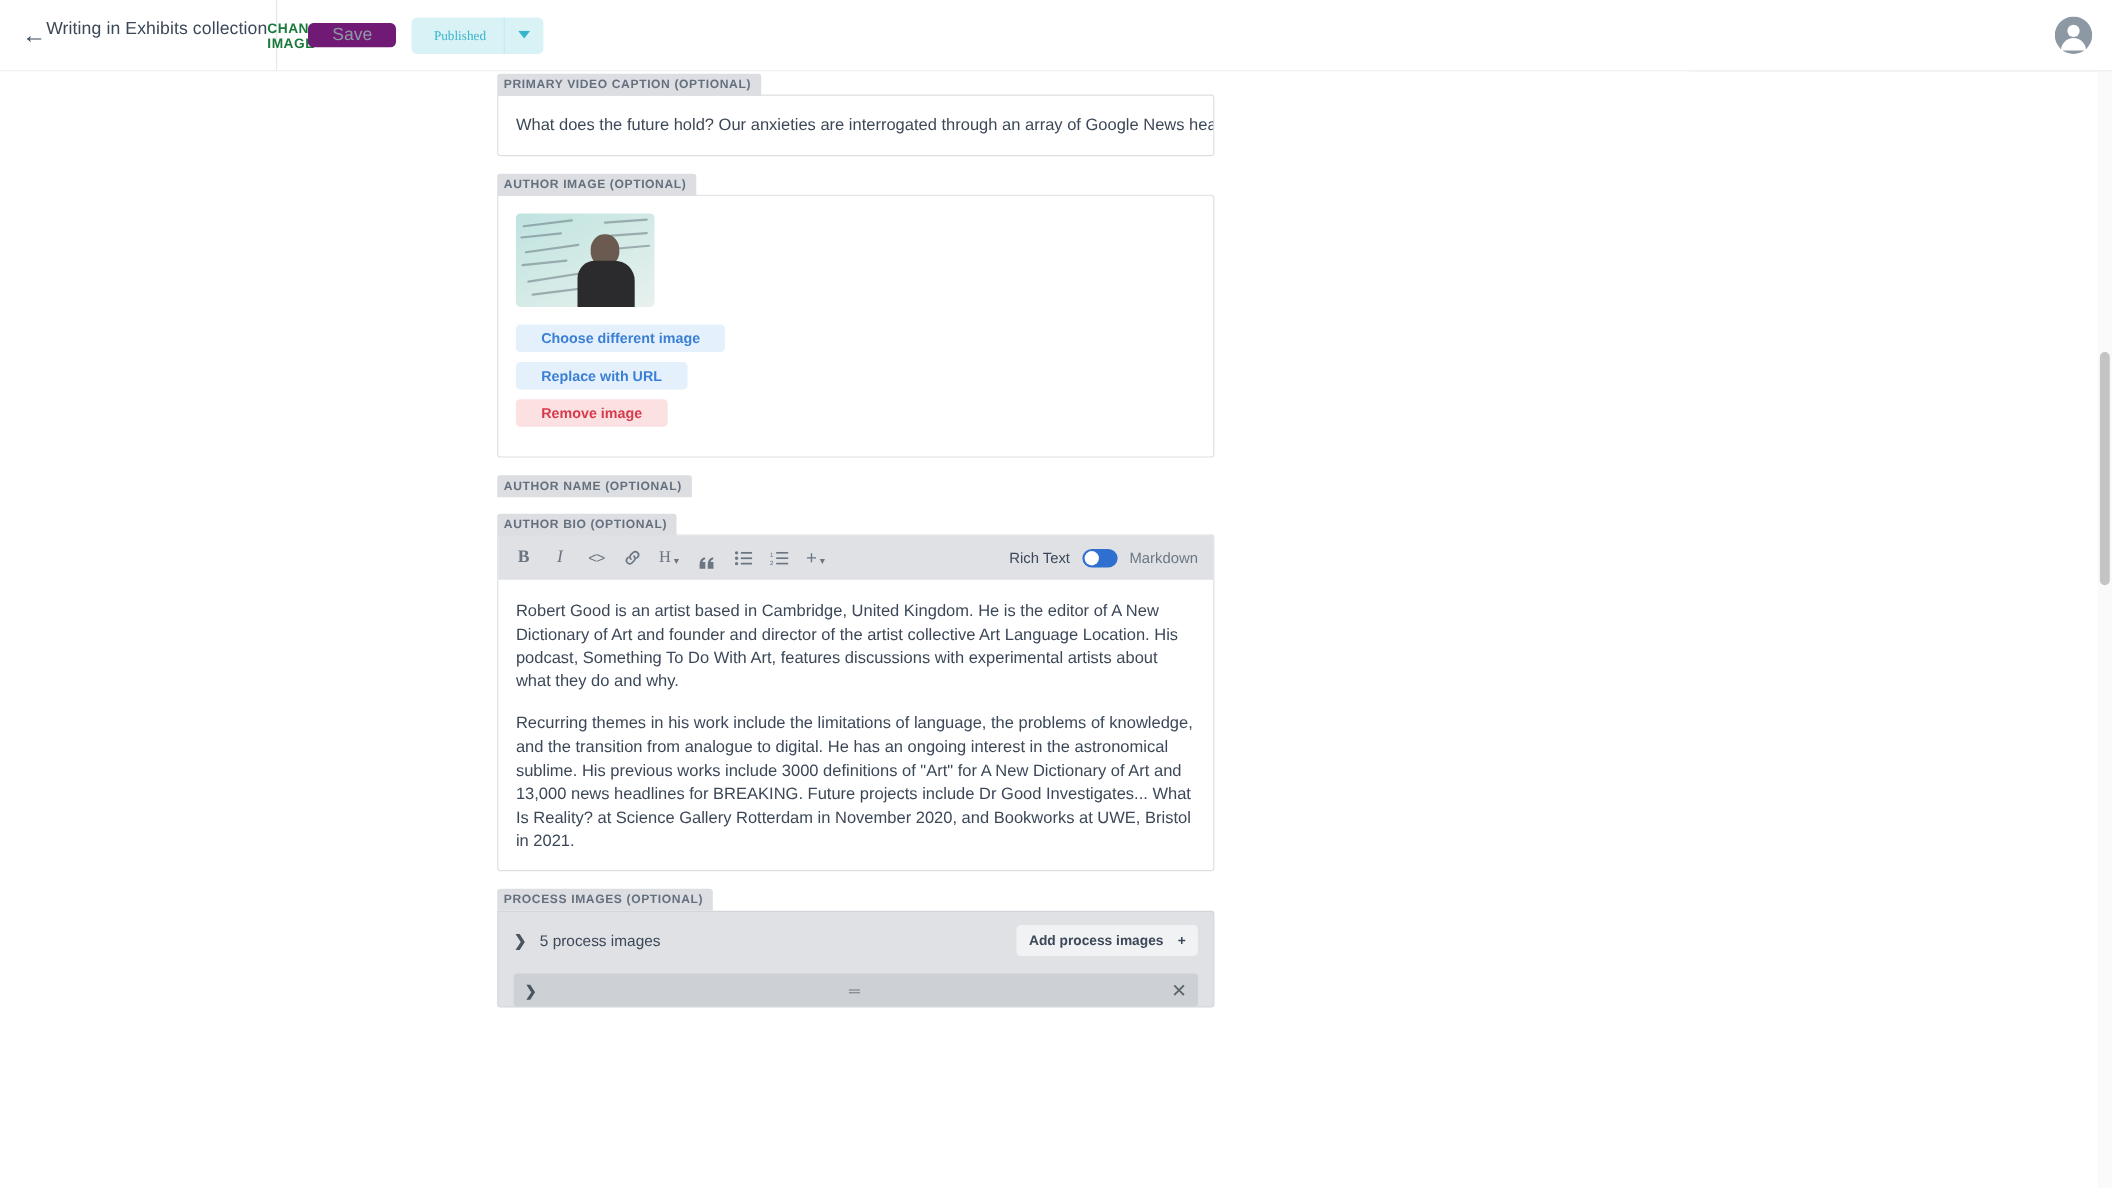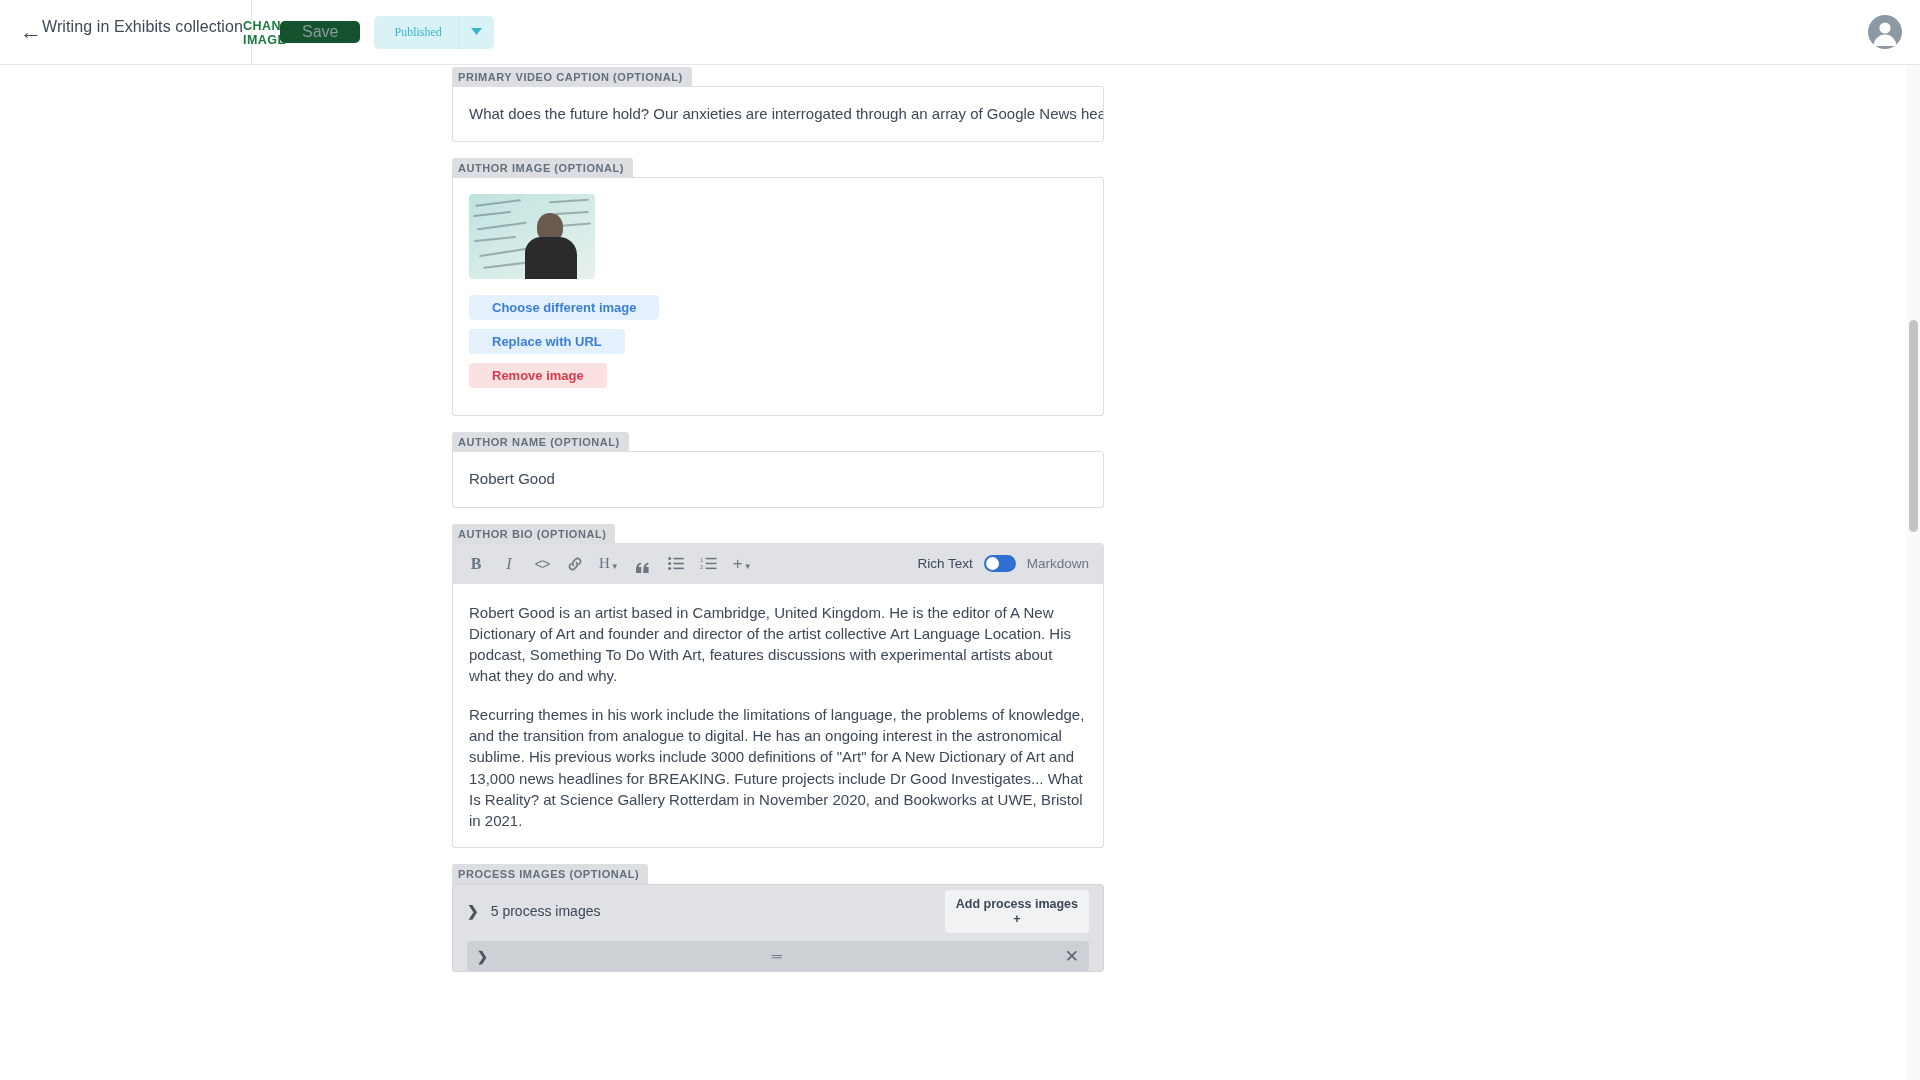--- a/index.html
+++ b/index.html
@@ -33,21 +33,21 @@
   .doc-title {
     font-size: 16px; color: #3c4858; letter-spacing: .1px;
     line-height: 1.25; white-space: nowrap;
   }
   .saved-status {
     font-size: 12.5px; color: #1a7a3c; font-weight: bold;
     letter-spacing: .45px; margin-top: 2px;
   }
   .action-zone { display: flex; align-items: center; gap: 14px; padding-left: 28px; }
   .btn-save {
-    background: #14532d; color: #8e99a5;
+    background: #701a75; color: #8e99a5;
     border: none; border-radius: 5px;
     font-size: 16px; font-family: inherit;
     padding: 2px 22px; cursor: pointer;
   }
   .publish-group {
     display: flex; align-items: stretch;
     background: #d9f2f6; border-radius: 5px; overflow: hidden;
   }
   .btn-publish {
     background: transparent; color: #38b5cc;
@@ -176,21 +176,21 @@
   }
   .chev {
     color: #4a5560; font-size: 14px; margin-right: 12px; cursor: pointer;
     font-weight: bold;
   }
   .proc-count { font-size: 14px; color: #3c4858; }
   .add-proc {
     margin-left: auto; background: #f1f2f4; color: #3c4858;
     font-size: 12.5px; font-weight: bold;
     padding: 7px 11px; border-radius: 4px; cursor: pointer;
-    display: flex; align-items: center; gap: 1px; flex-direction: column;
+    display: flex; align-items: center; gap: 13px;
   }
   .proc-item {
     margin: 4px 14px 0 14px; background: #cdd0d5;
     height: 30px; display: flex; align-items: center;
     padding: 0 10px; border-radius: 3px;
   }
   .proc-item .handle {
     margin-left: auto; margin-right: auto;
     color: #727b85; font-size: 14px; letter-spacing: -1px; cursor: grab;
   }
@@ -277,23 +277,20 @@
           <span class="imgbtn blue">Replace with URL</span>
         </div>
         <div class="imgbtn-row">
           <span class="imgbtn red">Remove image</span>
         </div>
       </div>
     </div>
 
     <div class="fieldgroup" style="margin-top:15px;">
       <span class="flabel">AUTHOR NAME (OPTIONAL)</span>
-      <div class="fbody">
-        <div class="textline">Robert Good</div>
-      </div>
     </div>
 
     <div class="fieldgroup" style="margin-top:15px;">
       <span class="flabel">AUTHOR BIO (OPTIONAL)</span>
       <div class="fbody">
 
         <div class="rte-toolbar">
           <div class="tb-icons">
             <span class="tb-btn bold">B</span>
             <span class="tb-btn ital">I</span>

